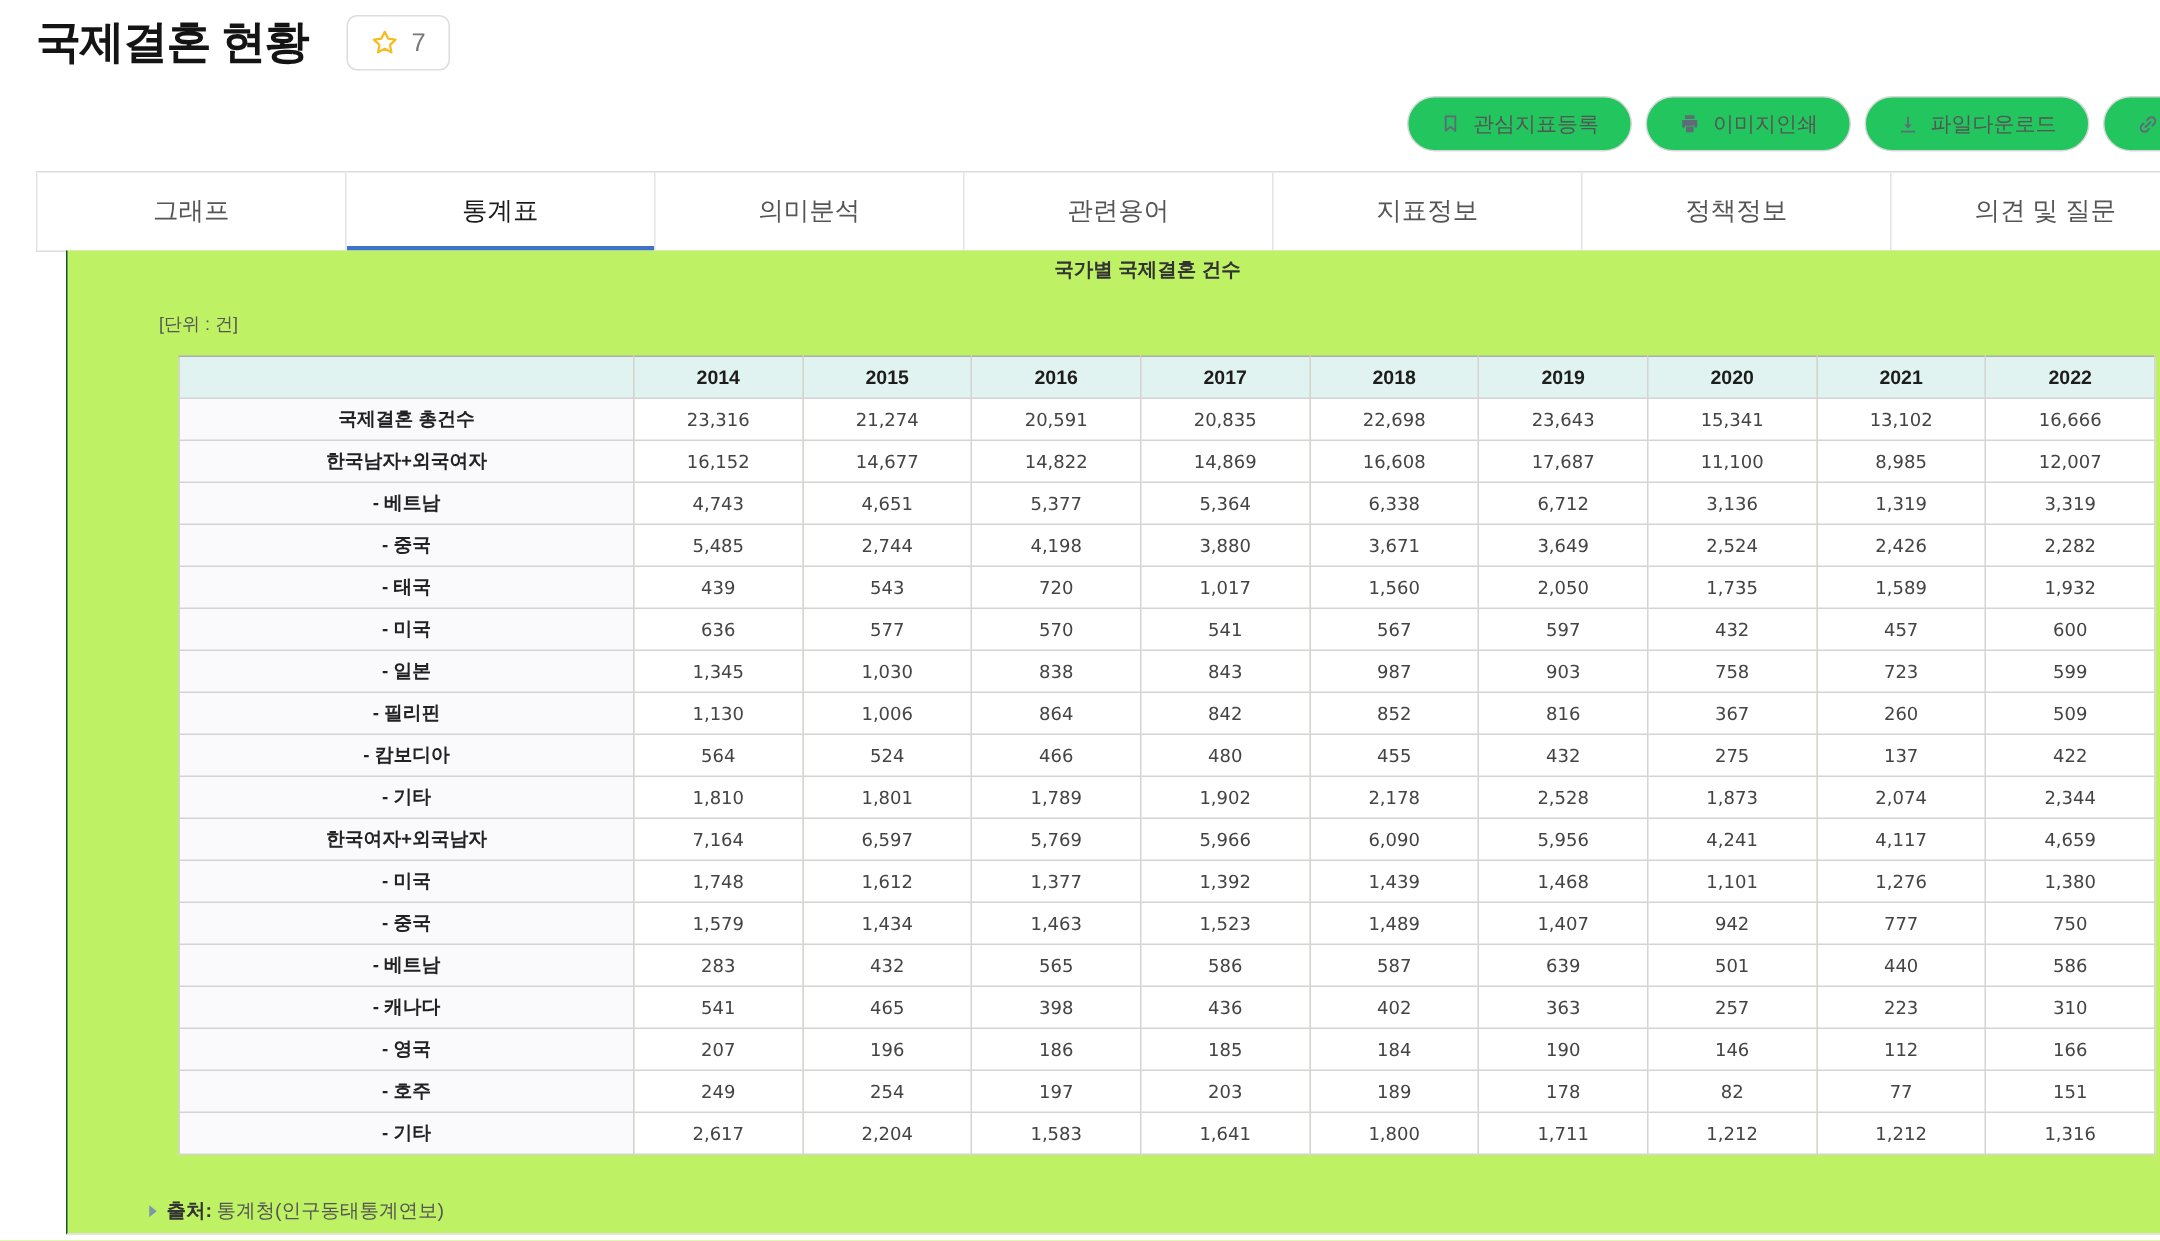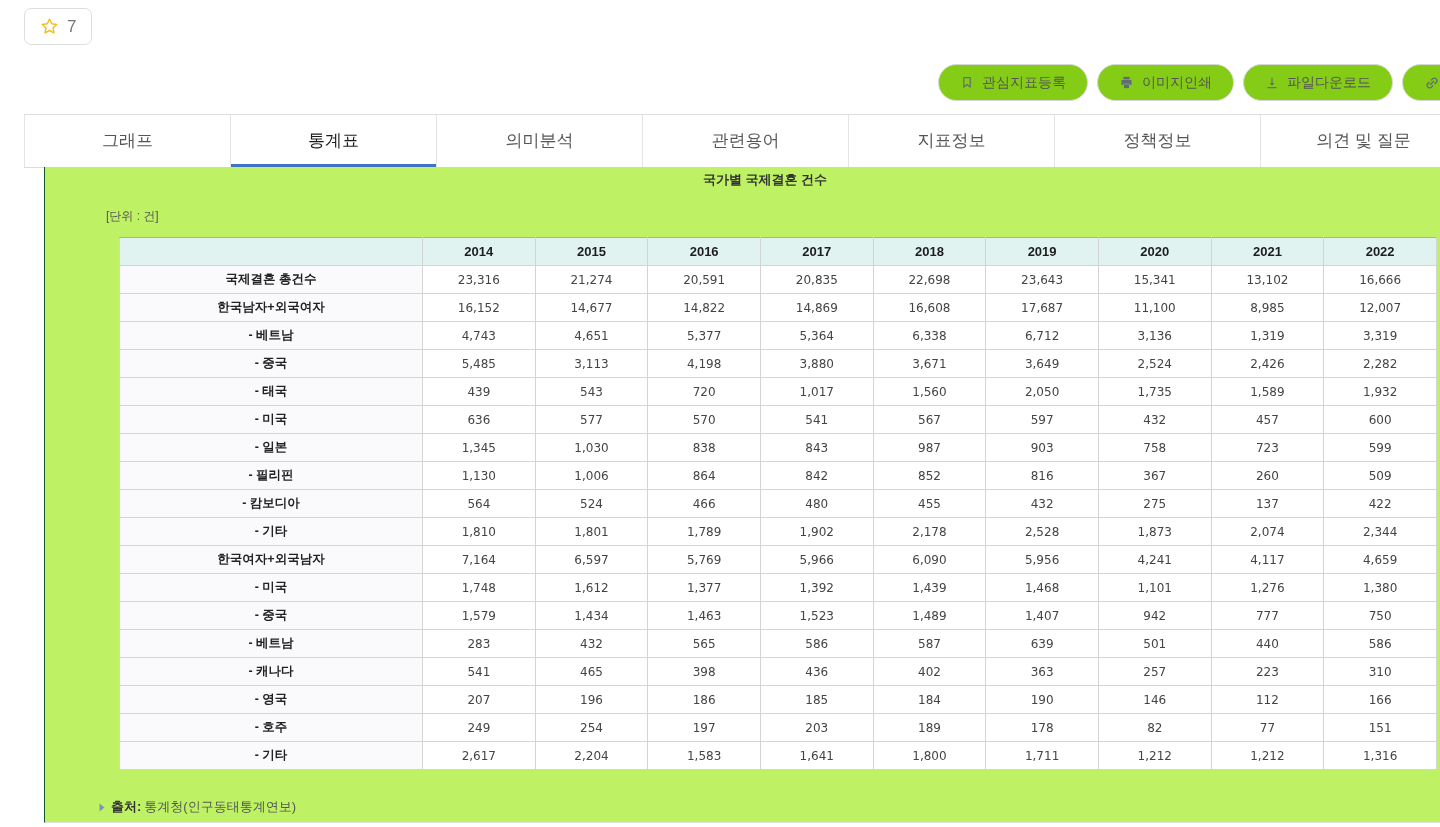--- a/index.html
+++ b/index.html
@@ -14,21 +14,21 @@
   .fav-badge{
     display:inline-flex;align-items:center;gap:8px;height:37px;padding:0 15px;
     background:#fff;border:1px solid #ddd;border-radius:7px;cursor:pointer;
     font-size:17px;color:#777;font-family:inherit;
   }
   .fav-badge .icon{display:inline-flex;align-items:center;}
   
   .actions{position:absolute;top:64px;left:938px;display:flex;gap:9px;}
   .action-btn{
     display:inline-flex;align-items:center;gap:8px;height:37px;padding:0 21px;
-    background:#84cc16;border:1px solid #d7d7d7;border-radius:19px;cursor:pointer;
+    background:#22c55e;border:1px solid #d7d7d7;border-radius:19px;cursor:pointer;
     font-size:14px;color:#555;white-space:nowrap;font-family:inherit;
   }
   .action-btn .a-icon{display:inline-flex;align-items:center;}
   
   .tab-bar{
     position:absolute;top:114px;left:24px;width:1442px;height:52px;display:flex;
     border-top:1px solid #dcdcdc;border-bottom:1px solid #dcdcdc;background:#fff;
   }
   .tab{
     width:206px;line-height:52px;text-align:center;font-size:17px;color:#555;
@@ -58,20 +58,21 @@
   table.stat td.cell{background:#fff;color:#444;font-family:"DejaVu Sans","Liberation Sans",sans-serif;}
   
   .source{position:absolute;top:631px;left:54px;display:flex;align-items:center;gap:6px;font-size:13px;}
   .source .s-label{font-weight:700;color:#333;}
   .source .s-value{color:#555;margin-left:-3px;text-align:center;}
 </style>
 </head>
 <body>
 
 <div class="page-header">
+  <h1 class="page-title">국제결혼 현황</h1>
   <button class="fav-badge">
     <span class="icon">
         <svg width="19" height="19" viewBox="0 0 24 24">
           <path d="M12 2.8l2.8 5.7 6.3.9-4.6 4.4 1.1 6.3-5.6-3-5.6 3 1.1-6.3-4.6-4.4 6.3-.9z" fill="#fff" stroke="#f5bd1f" stroke-width="1.9" stroke-linejoin="round"></path>
         </svg>
       </span>
     <span>7</span>
   </button>
 </div>
 
@@ -179,21 +180,21 @@
           <td class="cell">5,364</td>
           <td class="cell">6,338</td>
           <td class="cell">6,712</td>
           <td class="cell">3,136</td>
           <td class="cell">1,319</td>
           <td class="cell">3,319</td>
         </tr>
         <tr>
           <td class="row-label">- 중국</td>
           <td class="cell">5,485</td>
-          <td class="cell">3,113</td>
+          <td class="cell">2,744</td>
           <td class="cell">4,198</td>
           <td class="cell">3,880</td>
           <td class="cell">3,671</td>
           <td class="cell">3,649</td>
           <td class="cell">2,524</td>
           <td class="cell">2,426</td>
           <td class="cell">2,282</td>
         </tr>
         <tr>
           <td class="row-label">- 태국</td>

